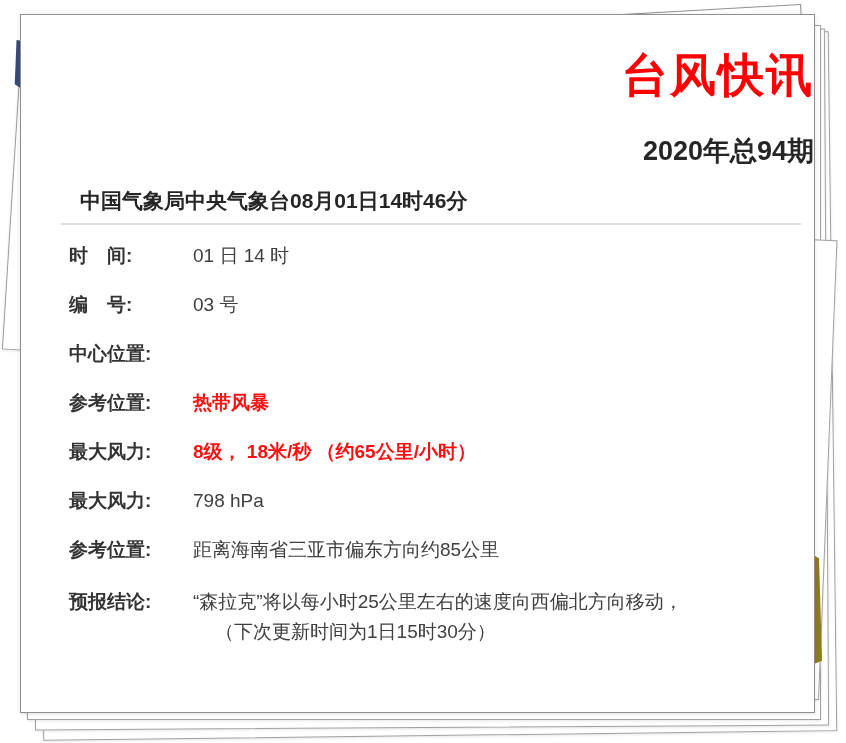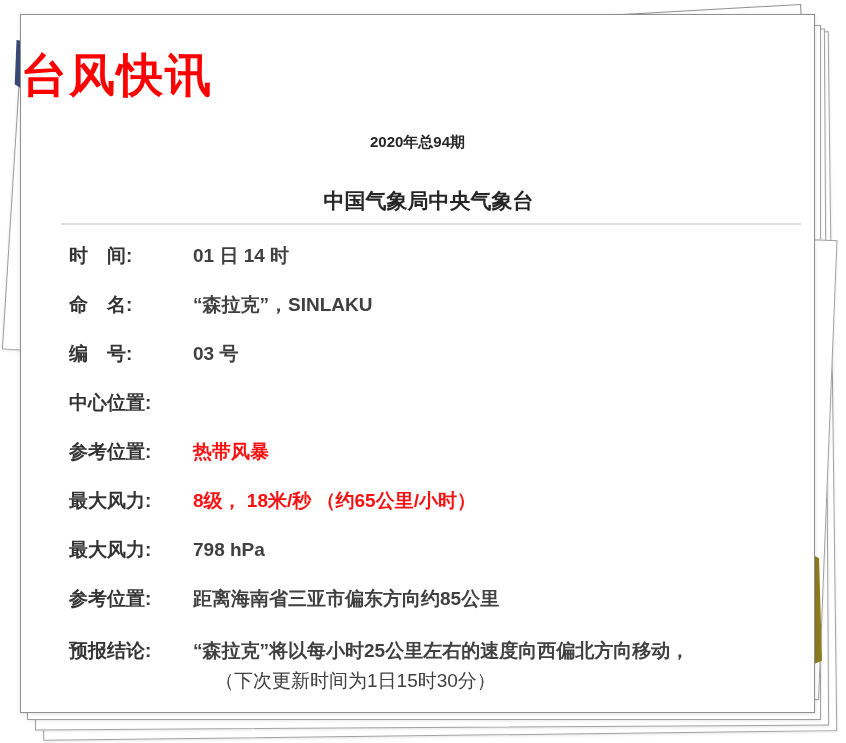--- a/index.html
+++ b/index.html
@@ -54,40 +54,40 @@
     left: 20px; top: 14px;
     width: 795px; height: 699px;
     background: #ffffff;
     border: 1px solid #8f8f8f;
     box-shadow: 0 1px 4px rgba(0,0,0,0.12);
     z-index: 10;
   }
   .title {
     position: absolute;
     left: 0; right: 0; top: 30px;
-    text-align: left;
+    text-align: right;
     font-size: 46px;
     font-weight: 700;
     letter-spacing: 2px;
     color: #ff0000;
   }
   .issue {
     position: absolute;
     left: 0; right: 0; top: 118px;
-    text-align: center;
-    font-size: 15px;
+    text-align: right;
+    font-size: 27px;
     font-weight: 700;
     color: #262626;
   }
   .agency-row {
     position: absolute;
     left: 40px; right: 37px; top: 172px;
     height: 28px;
     display: flex;
-    justify-content: center;
+    justify-content: flex-start;
     align-items: center;
     font-size: 21px;
     font-weight: 700;
     color: #262626;
     margin-left: 19px;
   }
   .divider {
     position: absolute;
     left: 40px; top: 208px;
     width: 740px; height: 2px;
@@ -112,21 +112,20 @@
     font-weight: 700;
     color: #333333;
     white-space: nowrap;
   }
   .field-row.tall .field-label { top: 15px; transform: none; }
   .field-value {
     position: absolute;
     left: 172px; top: 50%;
     transform: translateY(-50%);
     white-space: nowrap;
-    font-weight: bold;
   }
   .field-row.tall .field-value { top: 15px; transform: none; }
   .field-value-line2 {
     position: absolute;
     left: 194px; top: 45px;
     white-space: nowrap;
     font-size: 19px;
     color: #404040;
   }
   .field-row.em .field-value { color: #fb1111; font-weight: 700; }
@@ -146,32 +145,29 @@
   <div class="olive-mark"></div>
 
   <div class="main-page">
 
     <div class="title">台风快讯</div>
 
     <div class="issue">2020年总94期</div>
 
     <div class="agency-row">
       <span>中国气象局中央气象台</span>
+      <span>08月01日14时46分</span>
     </div>
 
     <div class="divider"></div>
 
     <div class="fields">
       <div class="field-row">
         <span class="field-label">时　间:</span>
         <span class="field-value">01 日 14 时</span>
-      </div>
-      <div class="field-row">
-        <span class="field-label">命　名:</span>
-        <span class="field-value">“森拉克”，SINLAKU</span>
       </div>
       <div class="field-row">
         <span class="field-label">编　号:</span>
         <span class="field-value">03 号</span>
       </div>
       <div class="field-row em">
         <span class="field-label">中心位置:</span>
       </div>
       <div class="field-row em">
         <span class="field-label">参考位置:</span>

